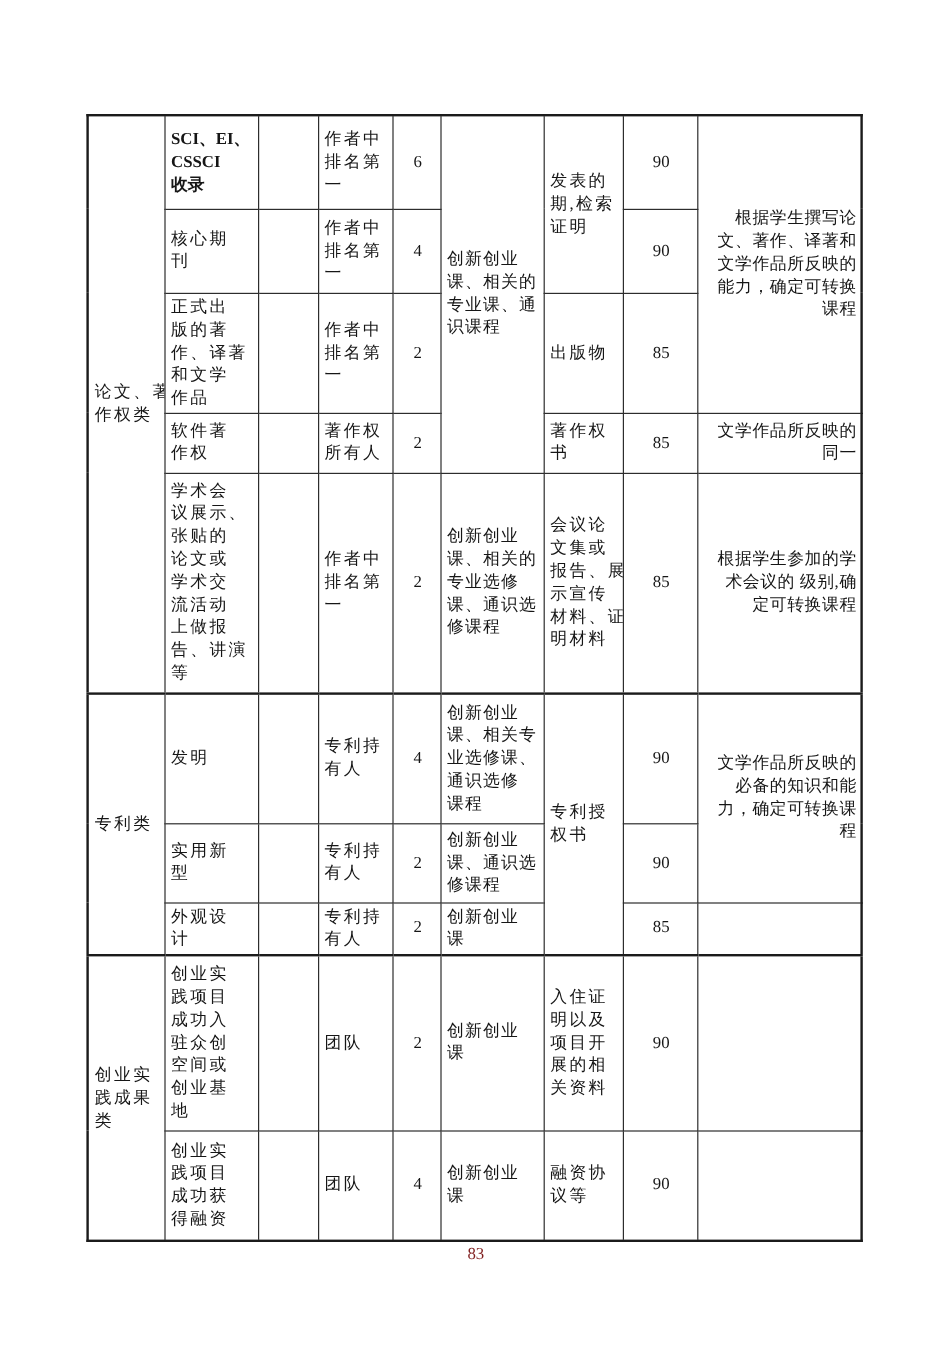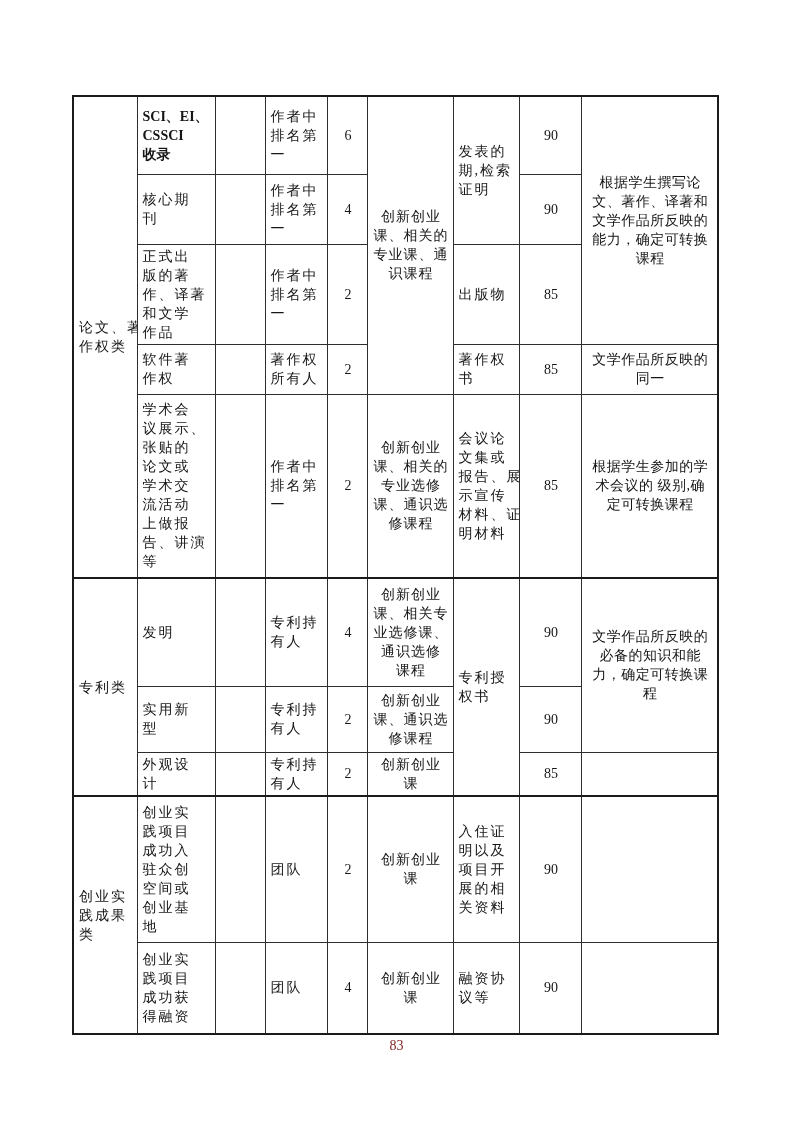--- a/index.html
+++ b/index.html
@@ -27,22 +27,22 @@
     font-size: 14px;
     line-height: 19px;
     vertical-align: middle;
     white-space: pre;
     overflow: hidden;
     padding: 2px 3px 2px 5px;
   }
   tr.section-start td { border-top: 2px solid #1b1b1b; }
   td.txt  { letter-spacing: 2px; text-align: left; }
   td.lat  { letter-spacing: 0;   text-align: left; font-weight: bold; }
-  td.course { letter-spacing: 1px; text-align: center; padding-left: 4px; }
-  td.note { letter-spacing: 0.5px; text-align: center; padding-left: 6px; }
+  td.course { letter-spacing: 1px; text-align: left; padding-left: 4px; }
+  td.note { letter-spacing: 0.5px; text-align: right; padding-left: 6px; }
   td.num  { text-align: center; letter-spacing: 0; padding-left: 0; }
   .pageno {
     position: absolute;
     top: 1038px;
     left: 0;
     width: 793px;
     text-align: center;
     font-size: 14px;
     color: #7f1d1d;
   }

